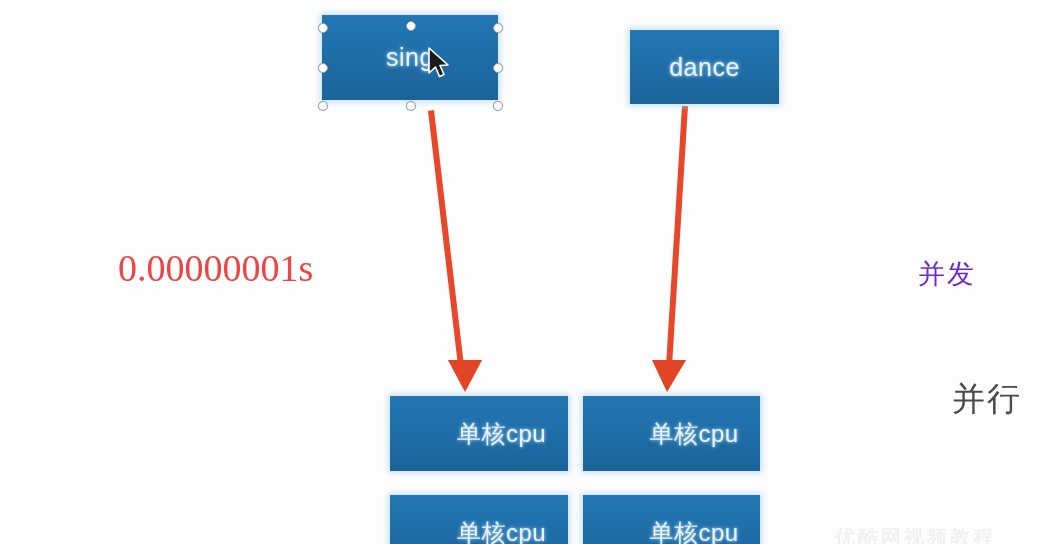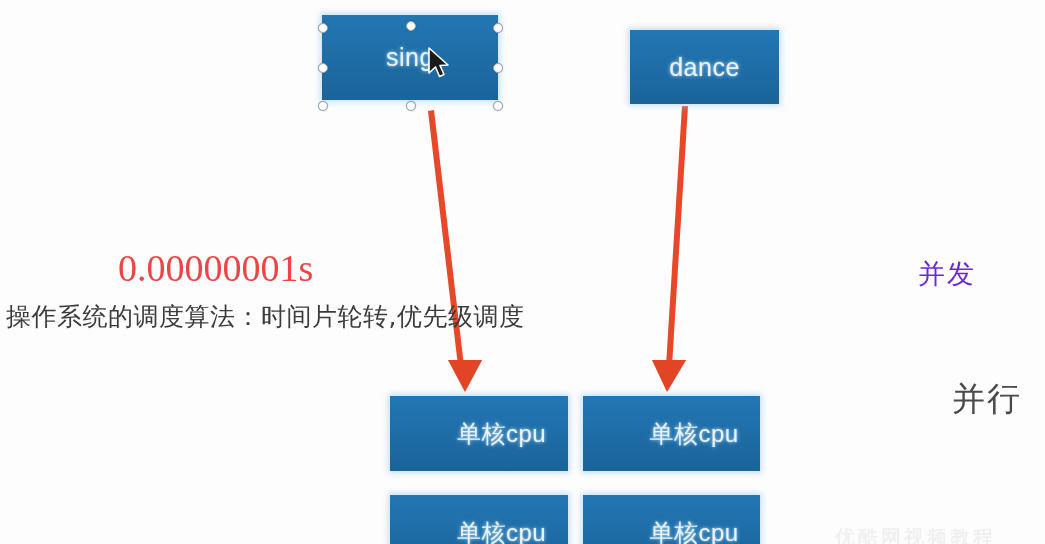--- a/index.html
+++ b/index.html
@@ -208,21 +208,20 @@
     <div class="sel-handle" style="left:322px;top:67px"></div>
     <div class="sel-handle" style="left:497px;top:67px"></div>
     <div class="sel-handle" style="left:322px;top:105px"></div>
     <div class="sel-handle" style="left:410px;top:105px"></div>
     <div class="sel-handle" style="left:497px;top:105px"></div>
   </div>
 
 
   <div class="txt" id="txt-seconds">0.00000001s</div>
 
-  <div class="txt" id="txt-os-algo">操作系统的调度算法：时间片轮转,优先级调度</div>
 
   <div class="txt" id="txt-concurrency">并发</div>
 
   <div class="txt" id="txt-parallel">并行</div>
 
   <div class="shape-box cpu-box" id="cpu-1">
     <span class="shape-label">单核cpu</span>
   </div>
   <div class="shape-box cpu-box" id="cpu-2">
     <span class="shape-label">单核cpu</span>

